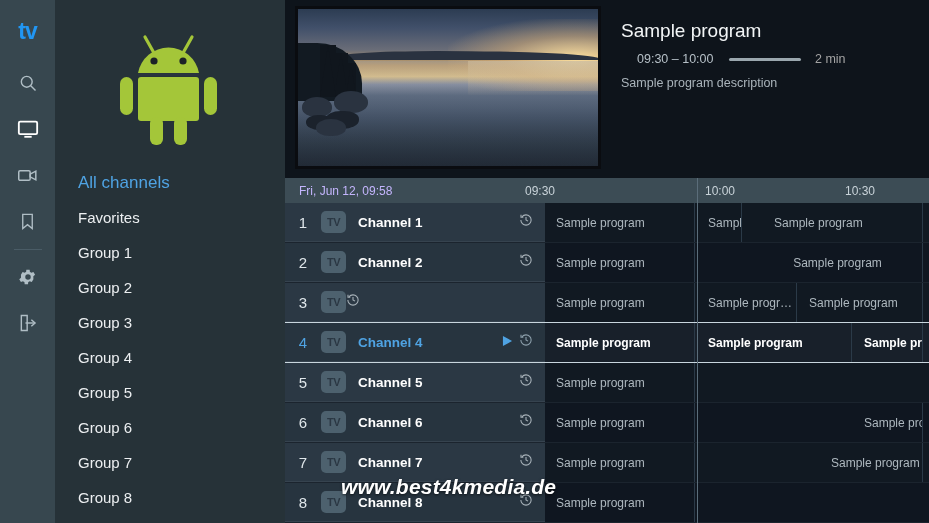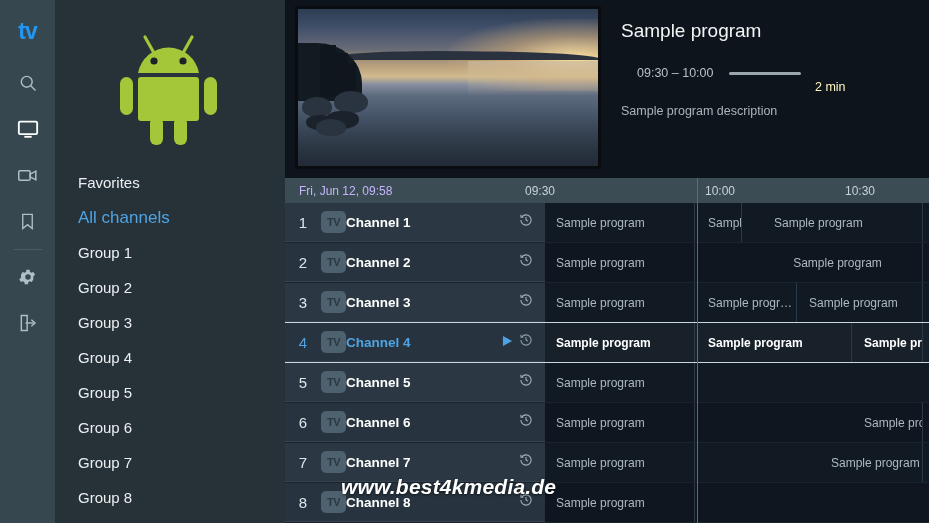--- a/index.html
+++ b/index.html
@@ -170,21 +170,21 @@
     font-size: 12.5px; color: #b6c0c7;
     margin-bottom: 10px;
   }
   .prog-time { min-width: 86px; margin-left: 16px; }
   .prog-bar {
     width: 72px; height: 3px;
     background: #9aa7ae;
     margin: 0 14px 0 6px;
     border-radius: 2px;
   }
-  .prog-remaining { color: #fef9c3; margin-top: 28px; }
+  .prog-remaining { color: #a3a3a3; }
   .prog-desc { font-size: 12.5px; color: #aab4bb; }
 
   
   .timeline {
     position: relative;
     height: 25px;
     background: #3c4c55;
     color: #c6d0d6;
     font-size: 12px;
   }
@@ -230,21 +230,21 @@
     width: 25px; height: 22px;
     background: #4d616e;
     border-radius: 5px;
     display: flex; align-items: center; justify-content: center;
     font-size: 11px; font-weight: bold; color: #2b3844;
     letter-spacing: -0.5px;
     flex: 0 0 25px;
   }
   .ch-name {
     flex: 1 1 auto;
-    font-size: 13.5px; font-weight: bold; color: #ffffff;
+    font-size: 13.5px; font-weight: bold; color: #ffffff; margin-left: 12px;
   }
   .ch-icons {
     display: flex; align-items: center; gap: 6px;
     padding-right: 12px; color: #aab4bb;
   }
   .epg-row.selected .ch-num,
   .epg-row.selected .ch-name { color: #4fa3e3; }
   .epg-row.selected .ch-icons { color: #8fa2ae; }
 
   .prog-track {
@@ -331,22 +331,22 @@
     <div class="rail-item">
       <svg width="20" height="20" viewBox="0 0 24 24" fill="none" stroke="currentColor" stroke-width="1.7">
         <path d="M4 3h7v18H4z"></path>
           <line x1="9" y1="12" x2="20" y2="12"></line>
           <polyline points="16,8 20.5,12 16,16"></polyline>
       </svg>
     </div>
   </div>
 
   <div class="groups" id="group-list">
+      <div class="group-item selected">All channels</div>
       <div class="group-item">Favorites</div>
-      <div class="group-item selected">All channels</div>
       <div class="group-item">Group 1</div>
       <div class="group-item">Group 2</div>
       <div class="group-item">Group 3</div>
       <div class="group-item">Group 4</div>
       <div class="group-item">Group 5</div>
       <div class="group-item">Group 6</div>
       <div class="group-item">Group 7</div>
       <div class="group-item">Group 8</div>
     </div>
 
@@ -445,21 +445,20 @@
           </div>
           <div class="prog-track">
             <div class="prog-block" style="left: 0px; width: 150px;">Sample program</div>
             <div class="prog-block center" style="left: 208px; width: 170px;">Sample program</div>
           </div>
         </div>
         <div class="epg-row">
           <div class="ch-cell">
             <div class="ch-num">3</div>
             <div class="ch-logo">TV</div>
-            <div class="ch-name">Channel 3</div>
             <div class="ch-icons">
               <span><svg width="14" height="14" viewBox="0 0 24 24" fill="none" stroke="currentColor" stroke-width="1.8">
                   <path d="M3.2 12a8.8 8.8 0 108.8-8.8 8.8 8.8 0 00-7 3.4"></path>
                   <polyline points="3.4,3.2 3.4,7.2 7.4,7.2"></polyline>
                   <polyline points="12,7 12,12 15.5,14"></polyline>
                 </svg></span>
             </div>
           </div>
           <div class="prog-track">
             <div class="prog-block" style="left: 0px; width: 150px;">Sample program</div>

